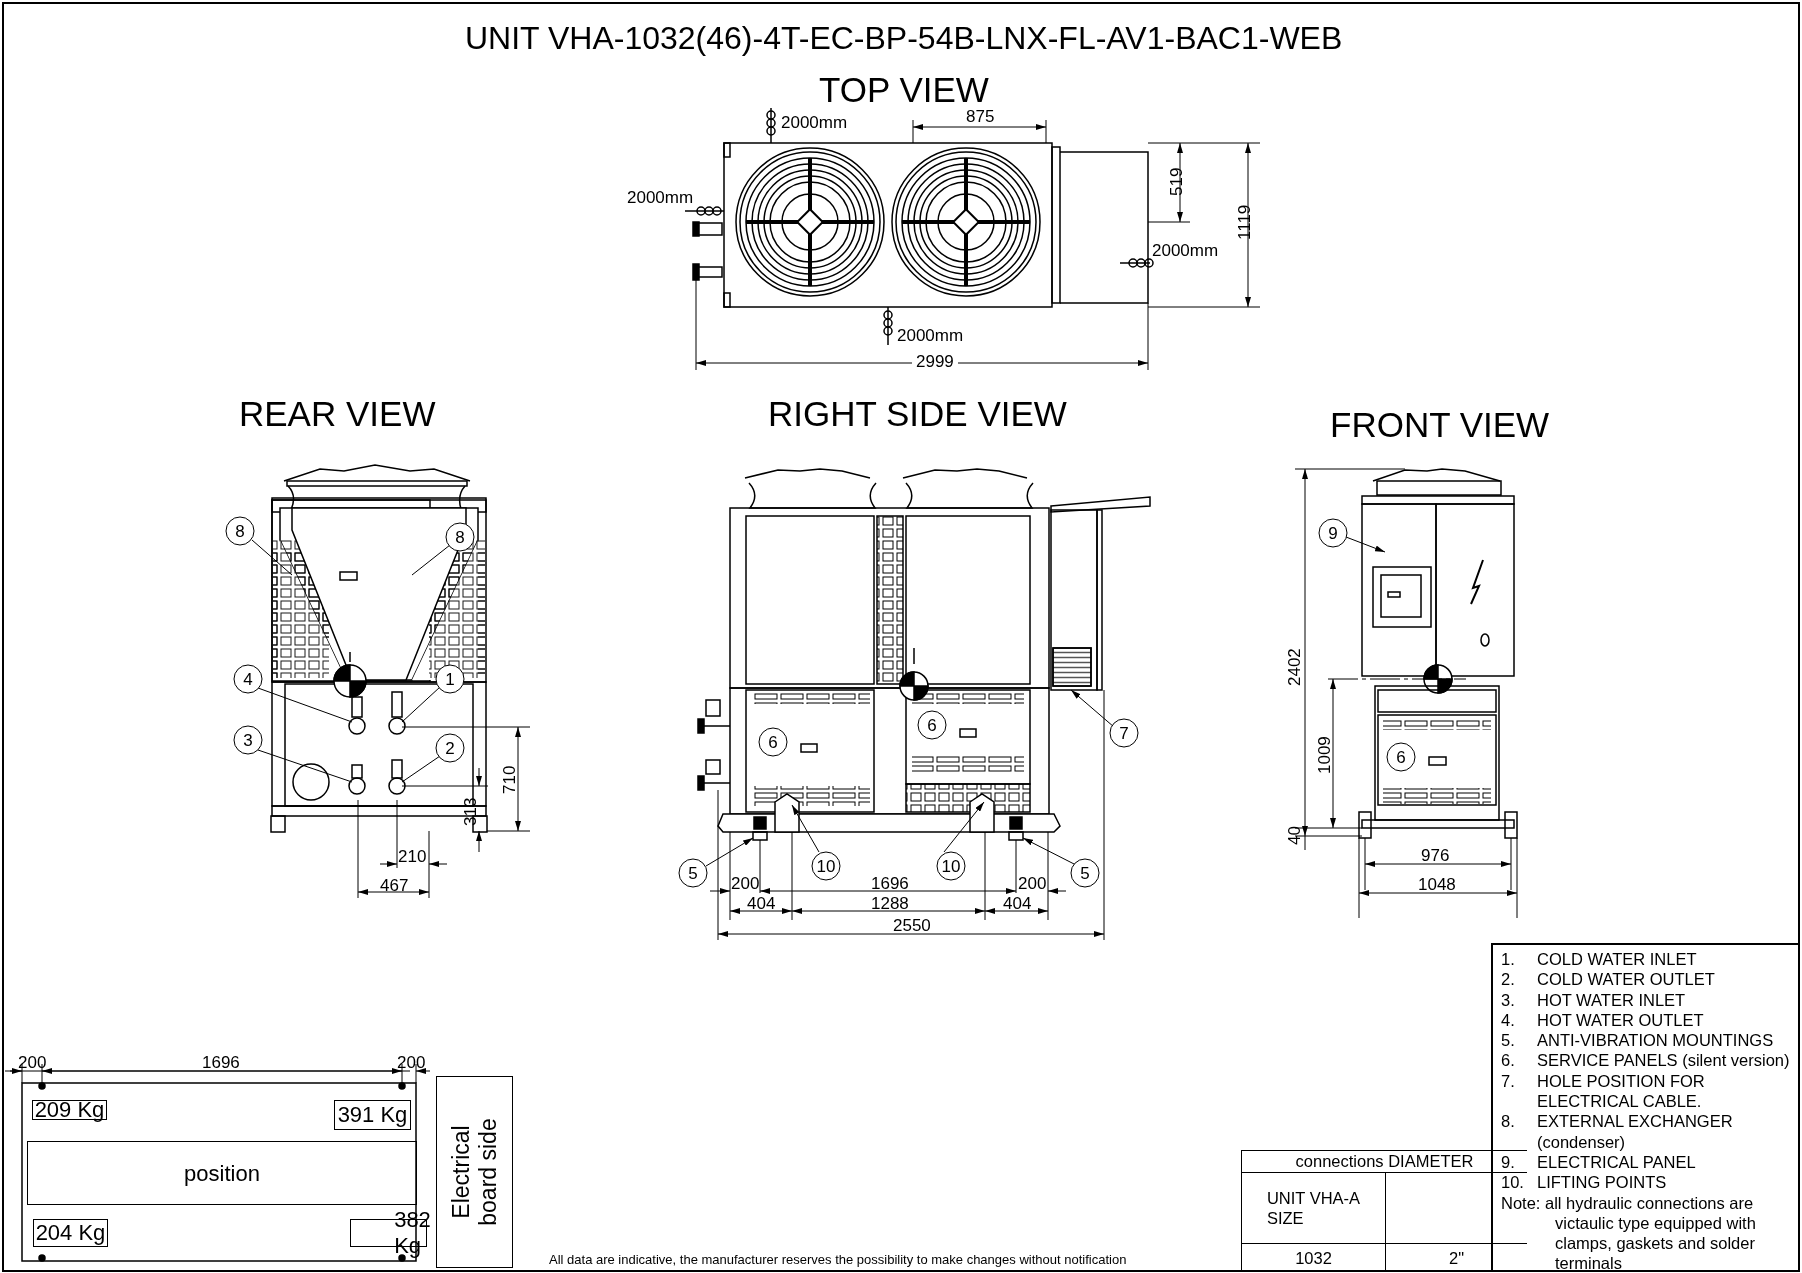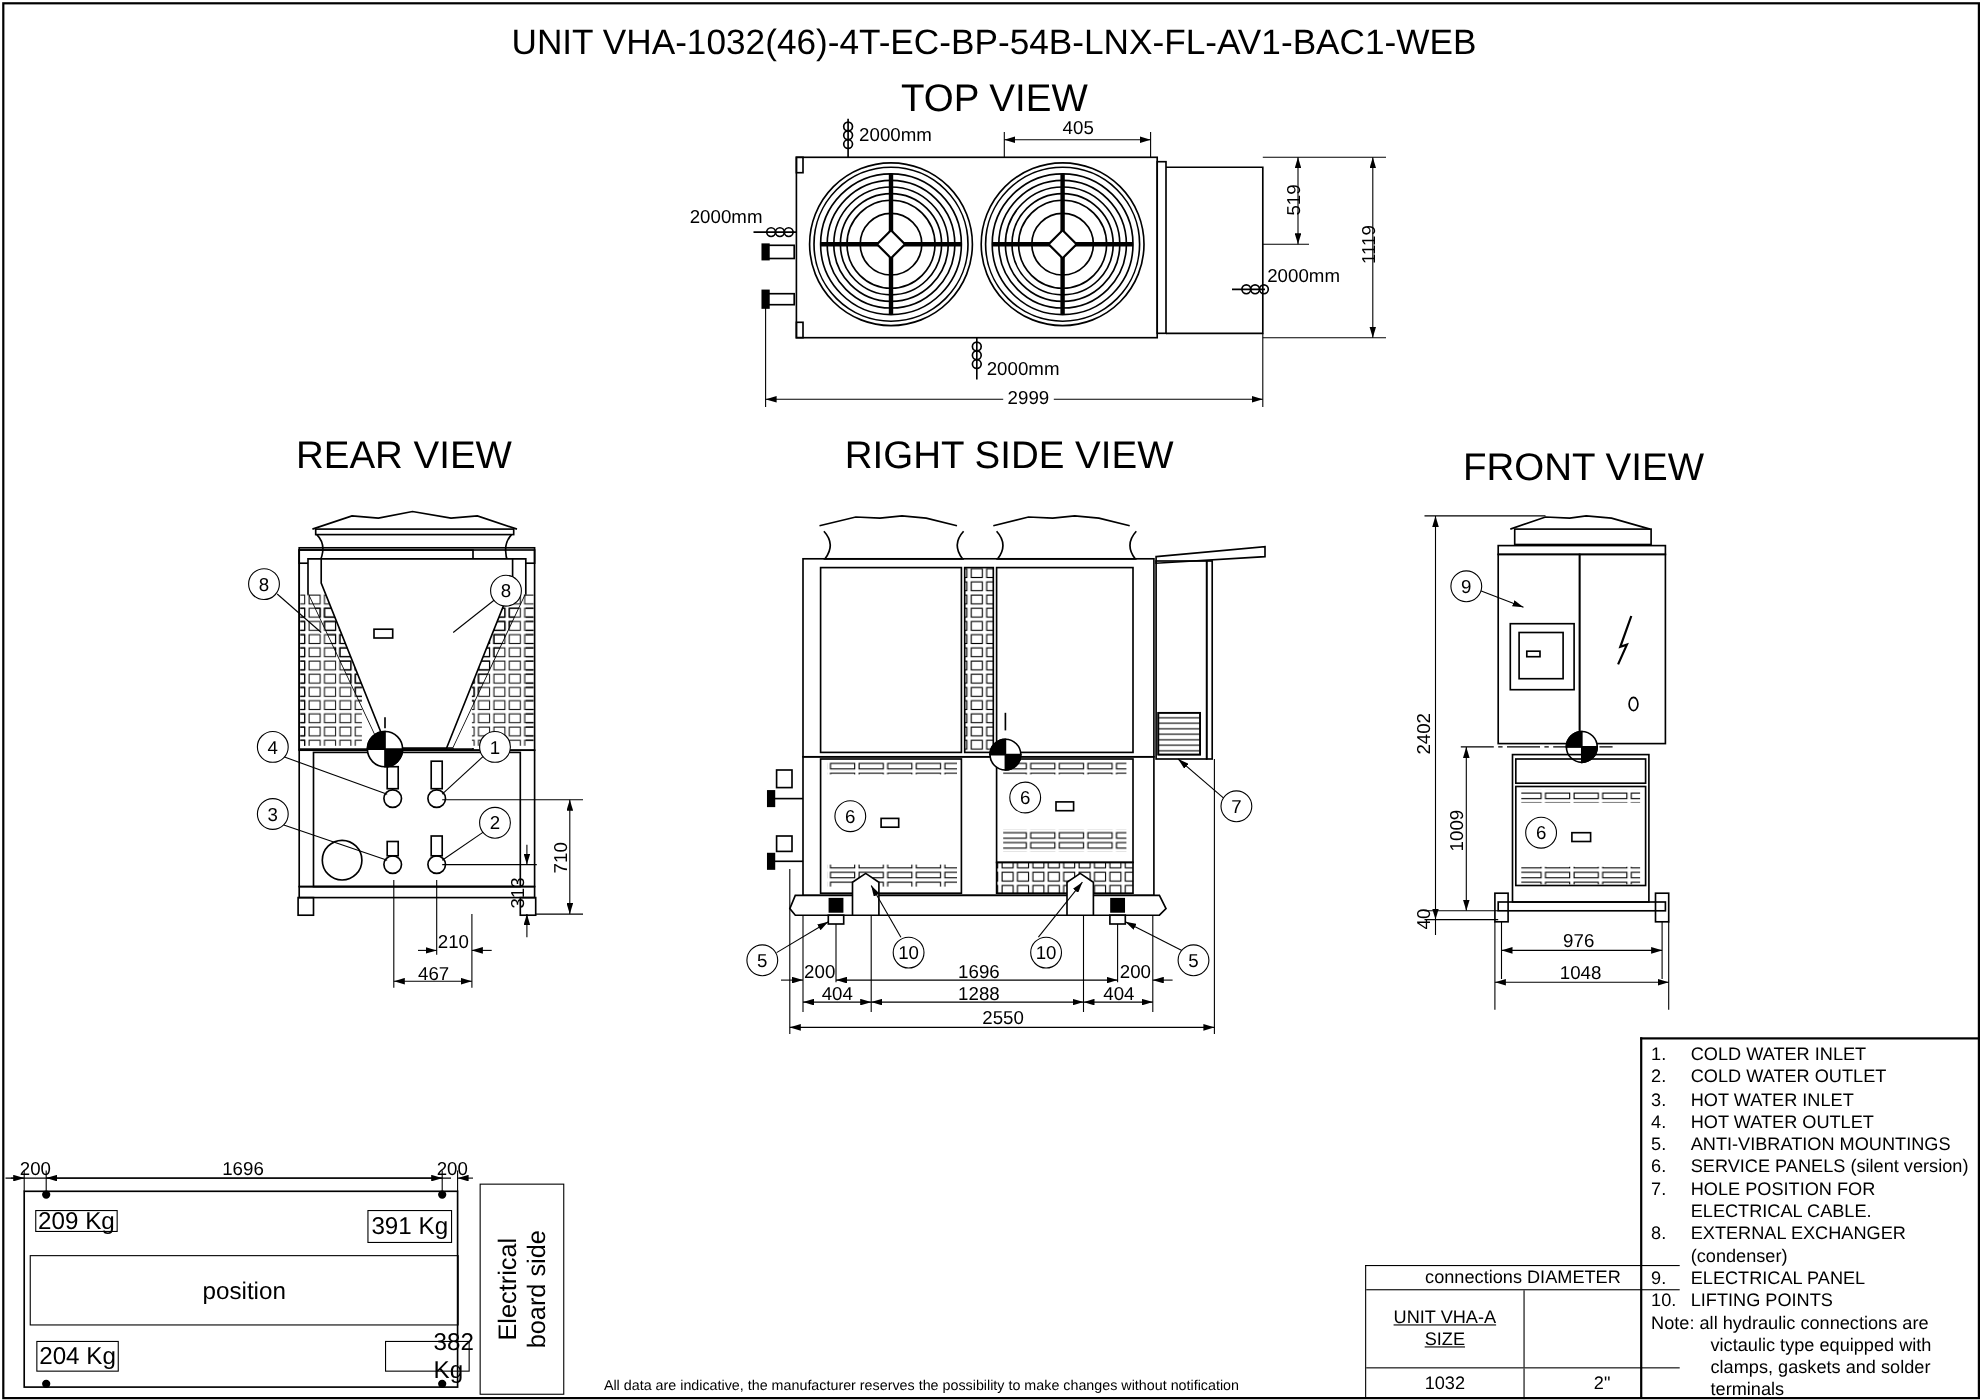--- a/index.html
+++ b/index.html
@@ -12,21 +12,21 @@
   .dimv{font-size:17px;transform:rotate(-90deg);transform-origin:left top;}
   .callout{font-size:17px;text-align:center;width:28px;}
   .kg{font-size:22px;}
   .legend{position:absolute;left:1491px;top:943px;width:308px;height:328px;border:2px solid #000;border-right:none;border-bottom:none;box-sizing:border-box;font-size:16.5px;padding:4px 0 0 8px;}
   .legend .row{display:flex;line-height:20.3px;}
   .legend .num{width:36px;flex:none;}
   .legend .note-lbl{width:44px;flex:none;}
   .conn{position:absolute;left:1205px;top:1150px;width:286px;height:121px;border:1.5px solid #000;border-bottom:none;border-right:none;box-sizing:border-box;font-size:16.5px;margin-left:36px;}
   .conn .hdr{height:21px;border-bottom:1.5px solid #000;text-align:center;line-height:21px;}
   .conn .mid{display:flex;height:70px;border-bottom:1.5px solid #000;}
-  .conn .c1{width:143px;border-right:1.5px solid #000;display:flex;align-items:center;justify-content:center;text-align:center;line-height:20px;text-decoration:underline;}
+  .conn .c1{width:143px;border-right:1.5px solid #000;display:flex;align-items:center;justify-content:center;text-align:left;line-height:20px;}
   .conn .c2{flex:1;display:flex;align-items:center;justify-content:center;text-align:center;line-height:20px;}
   .conn .bot{display:flex;height:28px;}
   .conn .bot div{display:flex;align-items:center;justify-content:center;}
   .disclaimer{font-size:13px;}
   .base-box{position:absolute;box-sizing:border-box;border:1.5px solid #000;display:flex;align-items:center;justify-content:center;}
 </style>
 </head>
 <body>
 
 <svg width="1802" height="1273" viewBox="0 0 1802 1273" xmlns="http://www.w3.org/2000/svg">
@@ -313,26 +313,26 @@
   </g>
 </svg>
 
 <div class="t title" style="left:465px;top:22px;">UNIT VHA-1032(46)-4T-EC-BP-54B-LNX-FL-AV1-BAC1-WEB</div>
 
 <div class="t view" style="left:819px;top:72px;">TOP VIEW</div>
 <div class="t dim" style="left:781px;top:114px;">2000mm</div>
 <div class="t dim" style="left:627px;top:189px;">2000mm</div>
 <div class="t dim" style="left:1152px;top:242px;">2000mm</div>
 <div class="t dim" style="left:897px;top:327px;">2000mm</div>
-<div class="t dim" style="left:966px;top:108px;">405</div>
+<div class="t dim" style="left:966px;top:108px;">875</div>
 <div class="t dimv" style="left:1168px;top:196px;">519</div>
 <div class="t dimv" style="left:1236px;top:240px;">1119</div>
 <div class="t dim" style="left:912px;top:353px;background:#fff;padding:0 4px;">2999</div>
 
-<div class="t view" style="left:269px;top:396px;">REAR VIEW</div>
+<div class="t view" style="left:239px;top:396px;">REAR VIEW</div>
 <svg width="1802" height="1273" style="pointer-events:none">
   <g stroke="#000" fill="#fff" stroke-width="1">
     <circle cx="240" cy="531" r="14"></circle>
       <circle cx="460" cy="537" r="14"></circle>
     <circle cx="248" cy="679" r="14"></circle>
       <circle cx="450" cy="679" r="14"></circle>
     <circle cx="248" cy="740" r="14"></circle>
       <circle cx="450" cy="748" r="14"></circle>
     <circle cx="693" cy="873" r="14"></circle>
       <circle cx="1085" cy="873" r="14"></circle>

